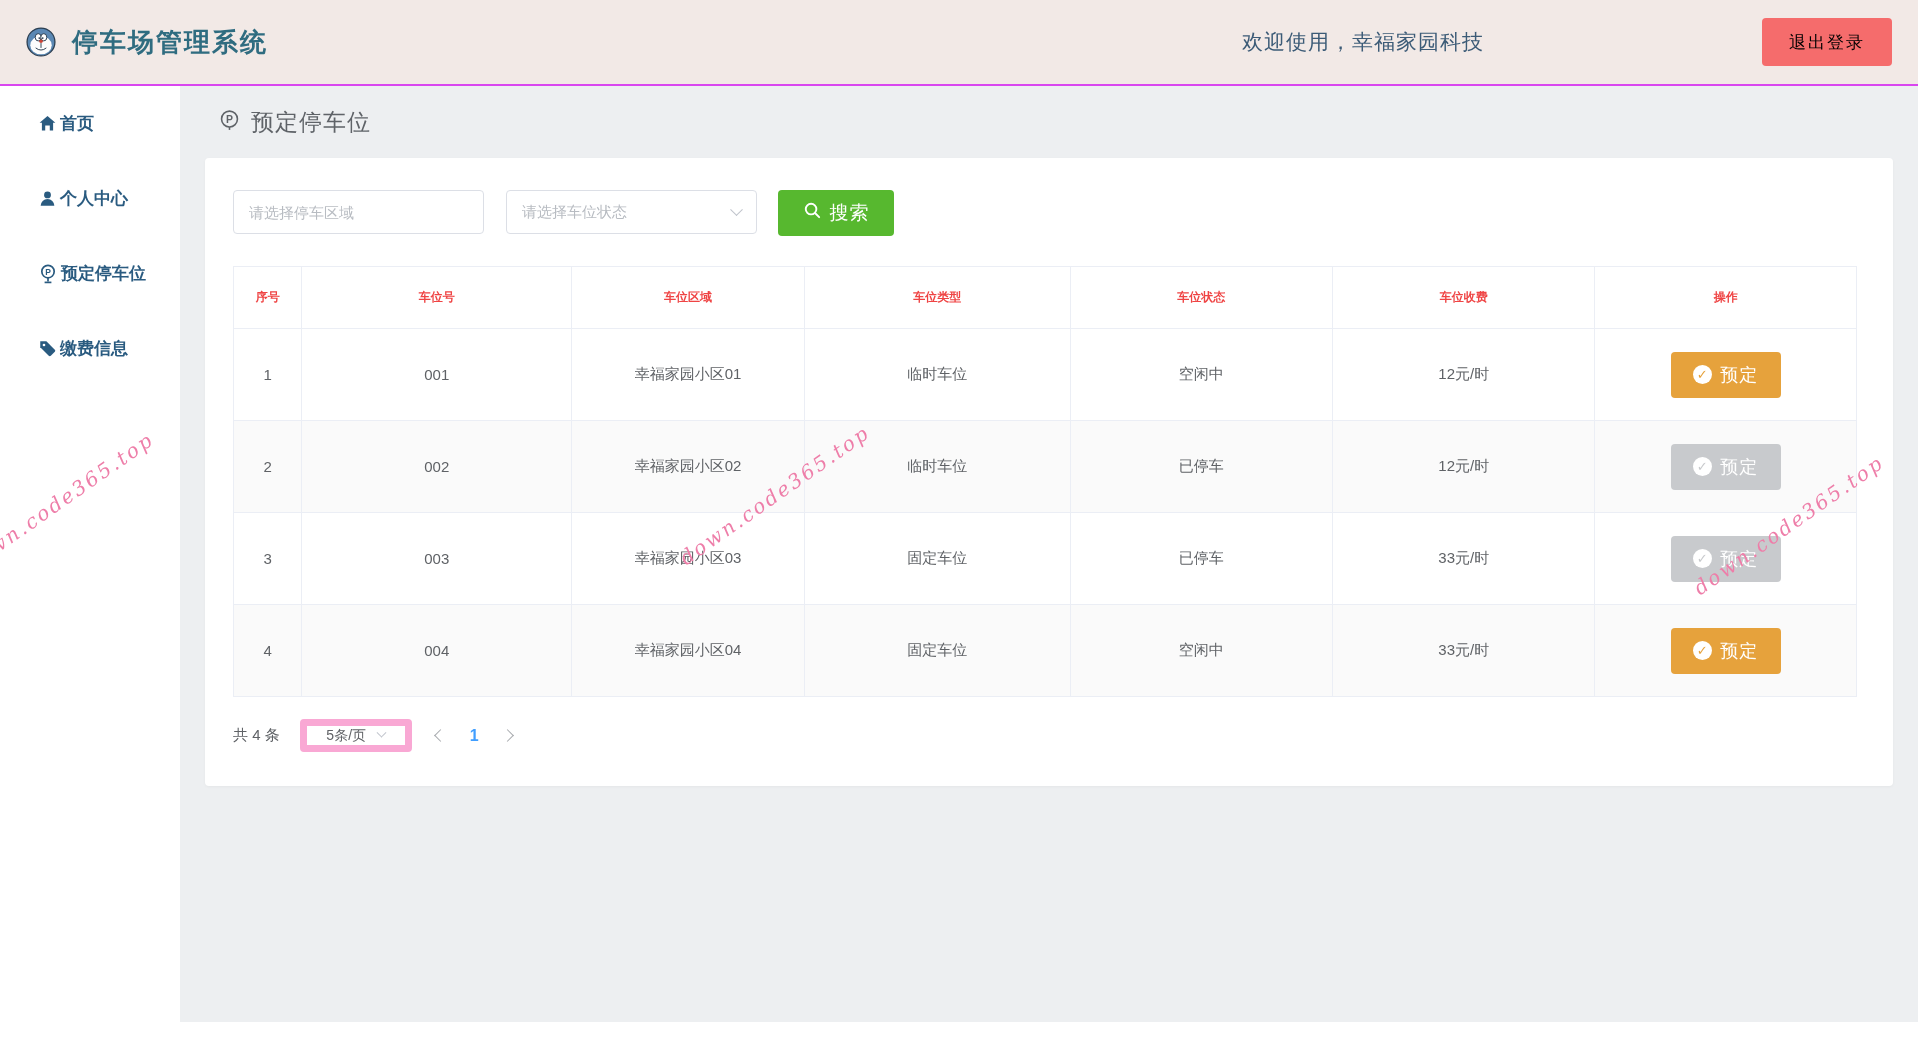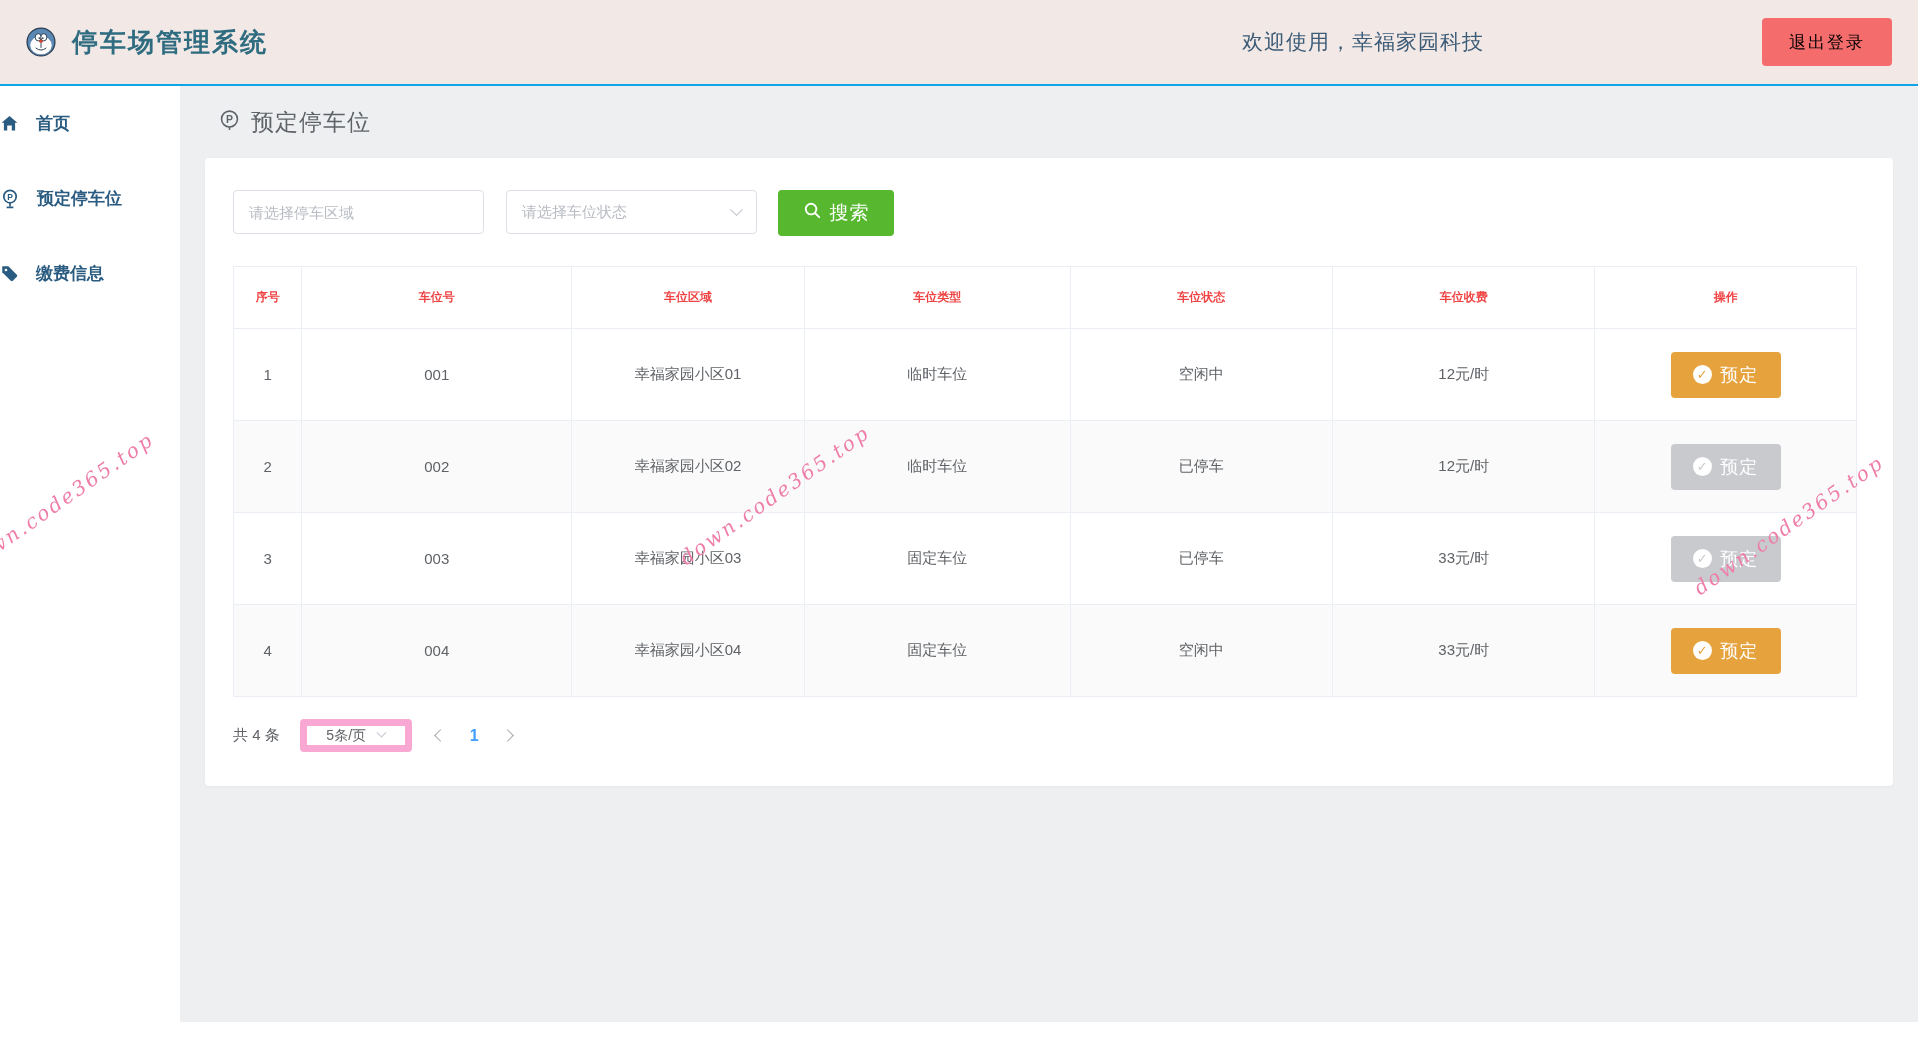--- a/index.html
+++ b/index.html
@@ -1,33 +1,33 @@
 <!DOCTYPE html>
 <html><head>
 <meta charset="utf-8">
 <style>
   * { margin:0; padding:0; box-sizing:border-box; }
   html,body { background:#fff; }
   body { font-family:"Liberation Sans","DejaVu Sans",sans-serif; }
   .app { position:relative; width:1918px; height:1044px; background:#fff; overflow:hidden; }
 
   
-  .header { height:86px; background:#f2e9e6; border-bottom:2px solid #0ea5e9;
+  .header { height:86px; background:#f2e9e6; border-bottom:2px solid #d946ef;
             display:flex; align-items:center; padding:0 26px; }
   .logo { width:30px; height:30px; flex:0 0 auto; }
   .app-title { margin-left:16px; font-size:26px; font-weight:bold; color:#2f6c80; letter-spacing:2px; }
   .header-spacer { flex:1; }
   .welcome { font-size:21px; color:#3c5b77; margin-right:278px; letter-spacing:1px; }
   .logout-btn { width:130px; height:48px; background:#f56c6c; color:#000000; border:none;
                 border-radius:4px; font-size:17px; cursor:pointer; font-family:inherit; letter-spacing:2px; }
 
   
   .app-body { display:flex; height:936px; }
   .sidebar { width:180px; background:#fff; flex:0 0 auto; }
-  .side-item { height:75px; display:flex; align-items:center; gap:17px; 
+  .side-item { height:75px; display:flex; align-items:center; gap:3px; padding-left:38px;
                color:#2a5b80; cursor:pointer; }
   .side-item svg { display:block; }
   .side-label { font-size:17px; font-weight:bold; }
 
   .main { flex:1; background:#edeff1; }
 
   .page-header { height:72px; display:flex; align-items:center; padding-left:38px; color:#5f6368; }
   .page-title { font-size:23px; margin-left:10px; letter-spacing:1px; }
 
   .panel { margin:0 25px; background:#fff; border-radius:4px; height:628px; padding:32px 28px;
@@ -119,20 +119,29 @@
       <div class="side-item">
         <span>
           <svg viewBox="0 0 20 20" width="19" height="19" fill="#2a5b80">
             <path d="M10 2.2 L18.3 9.2 h-2.4 v8.2 H12.4 v-5.2 h-4.8 v5.2 H4.1 V9.2 H1.7 Z"></path>
           </svg>
         </span>
         <span class="side-label">首页</span>
       </div>
       <div class="side-item">
         <span>
+          <svg viewBox="0 0 20 20" width="19" height="19" fill="#2a5b80">
+            <circle cx="10" cy="6.2" r="3.6"></circle>
+            <path d="M2.8 17.6 a7.2 7.2 0 0 1 14.4 0 Z"></path>
+          </svg>
+        </span>
+        <span class="side-label">个人中心</span>
+      </div>
+      <div class="side-item">
+        <span>
           <svg viewBox="0 0 20 20" width="20" height="20">
             <circle cx="10" cy="7.6" r="6.2" fill="none" stroke="#2a5b80" stroke-width="1.7"></circle>
             <text x="10" y="10.6" text-anchor="middle" font-size="8.5" font-weight="bold" fill="#2a5b80" font-family="sans-serif">P</text>
             <line x1="10" y1="13.8" x2="10" y2="17.4" stroke="#2a5b80" stroke-width="1.7"></line>
             <line x1="6.6" y1="18.4" x2="13.4" y2="18.4" stroke="#2a5b80" stroke-width="1.7"></line>
           </svg>
         </span>
         <span class="side-label">预定停车位</span>
       </div>
       <div class="side-item">

